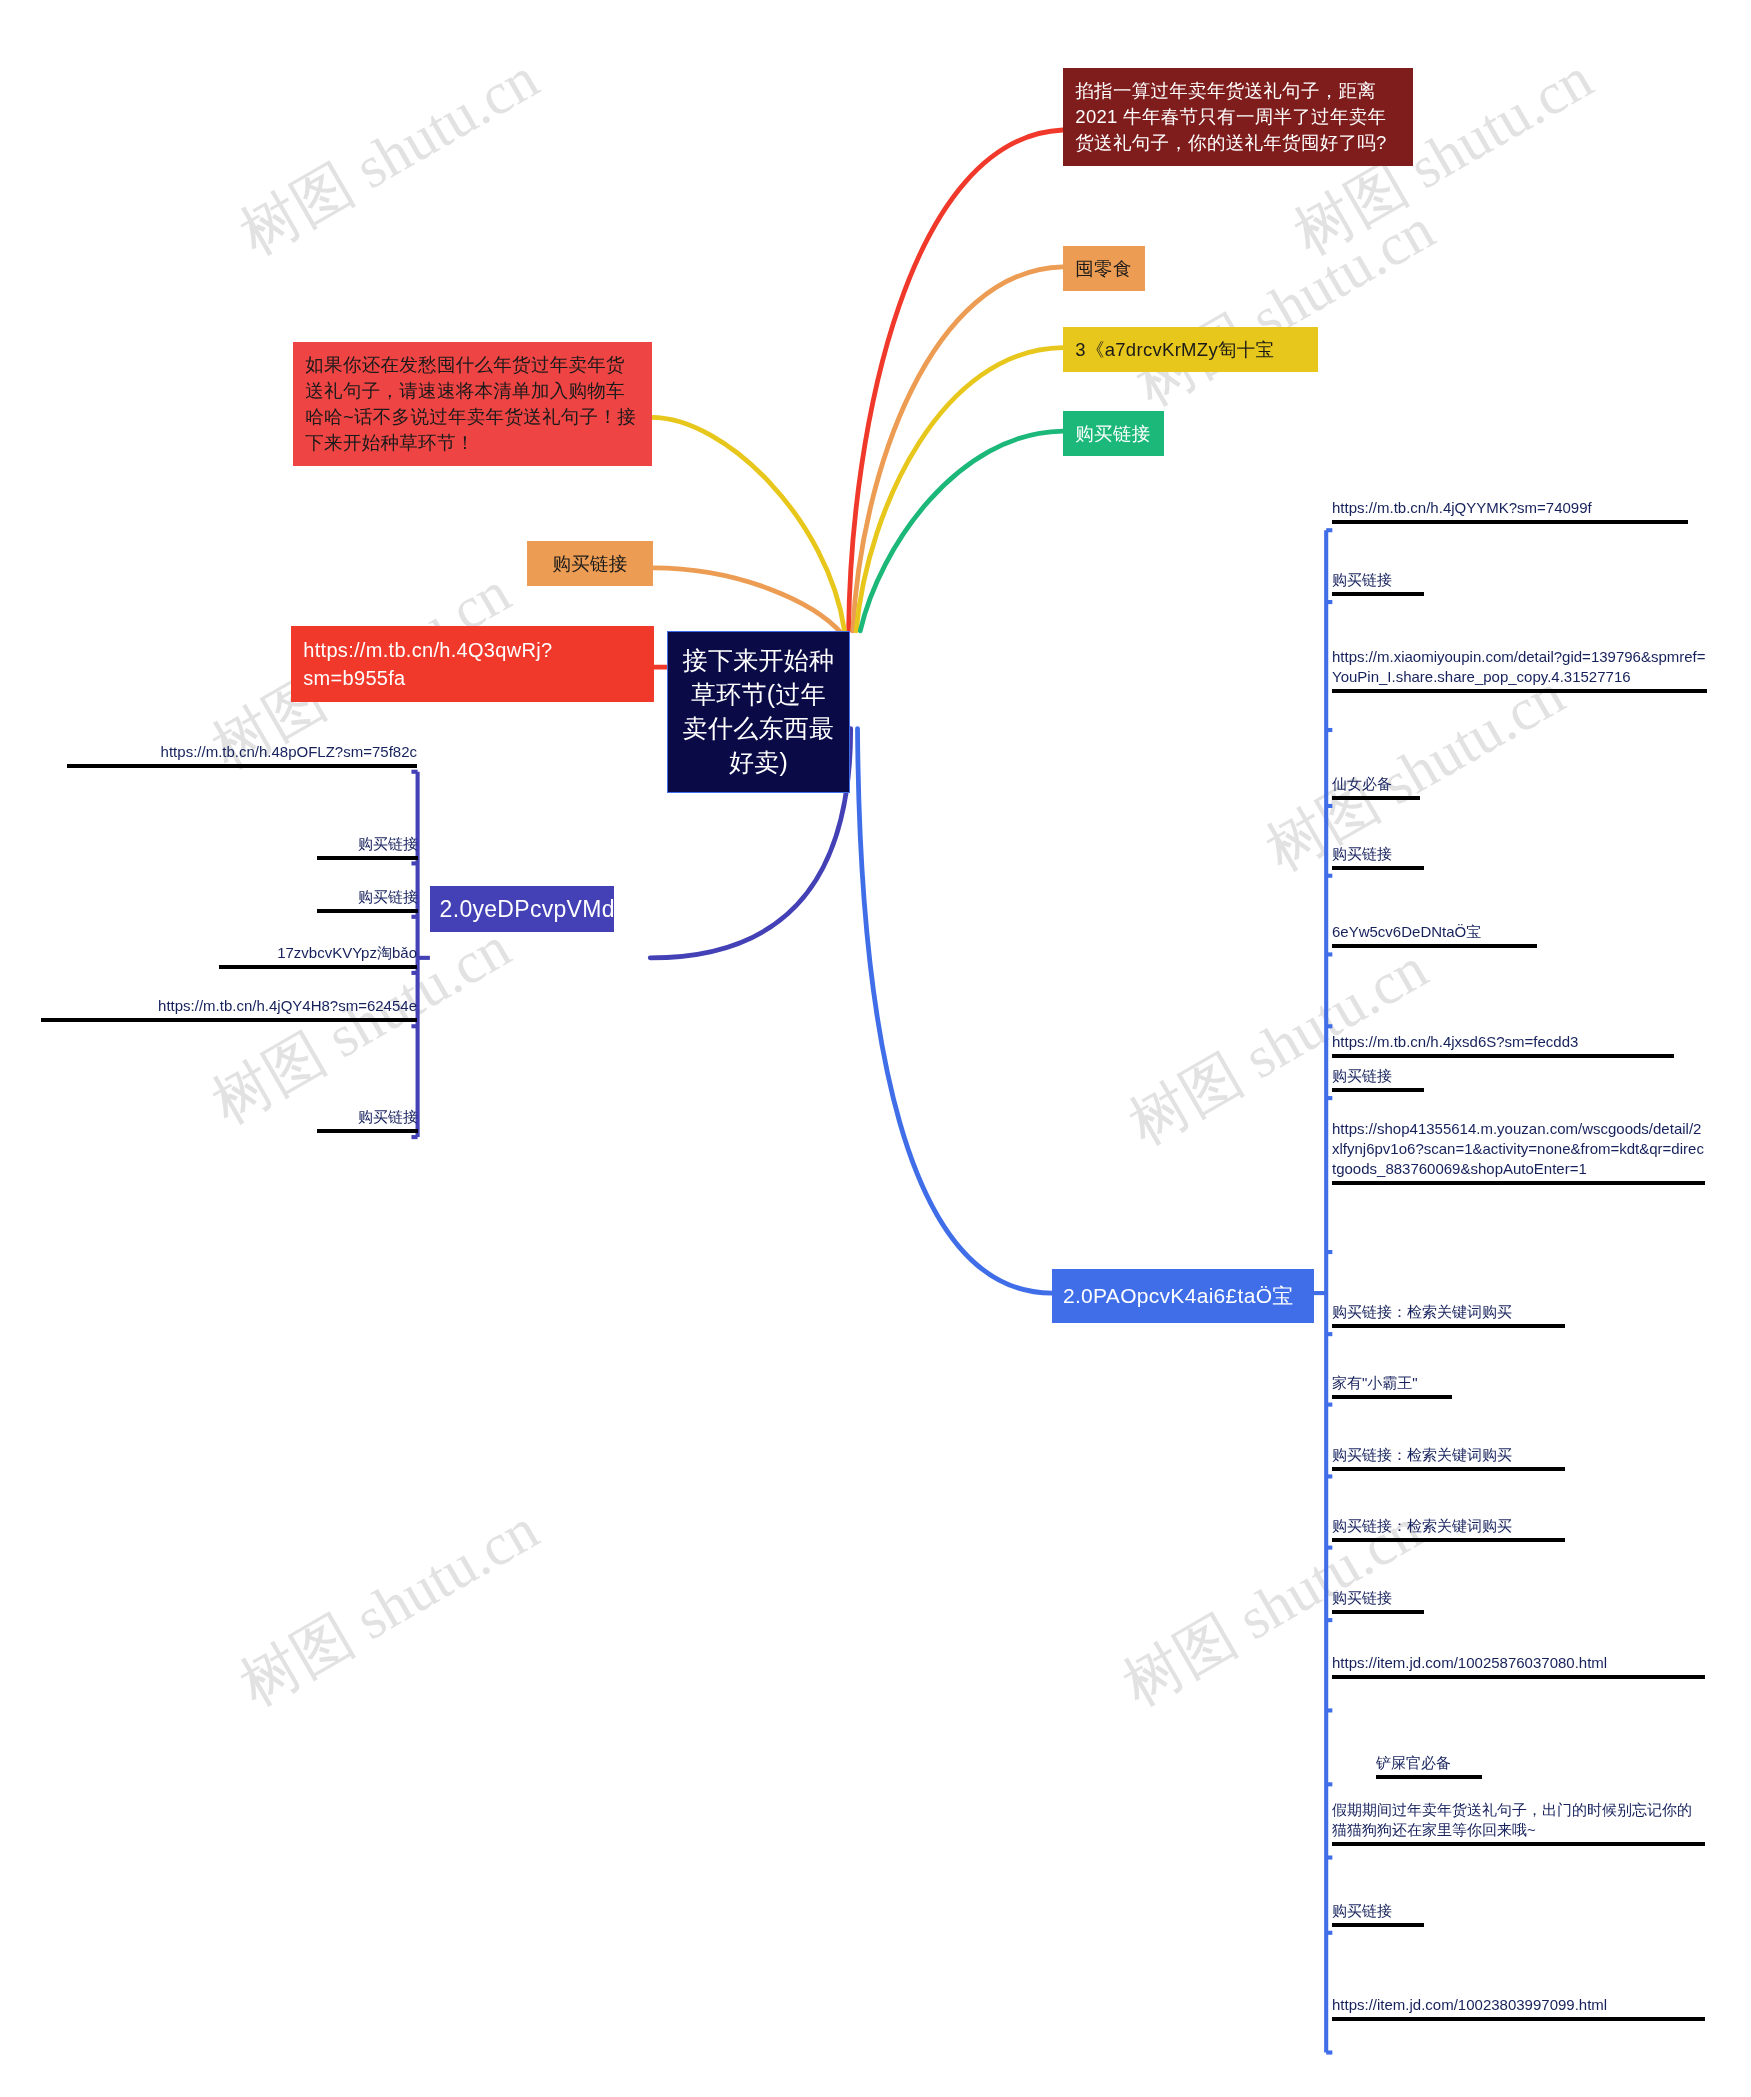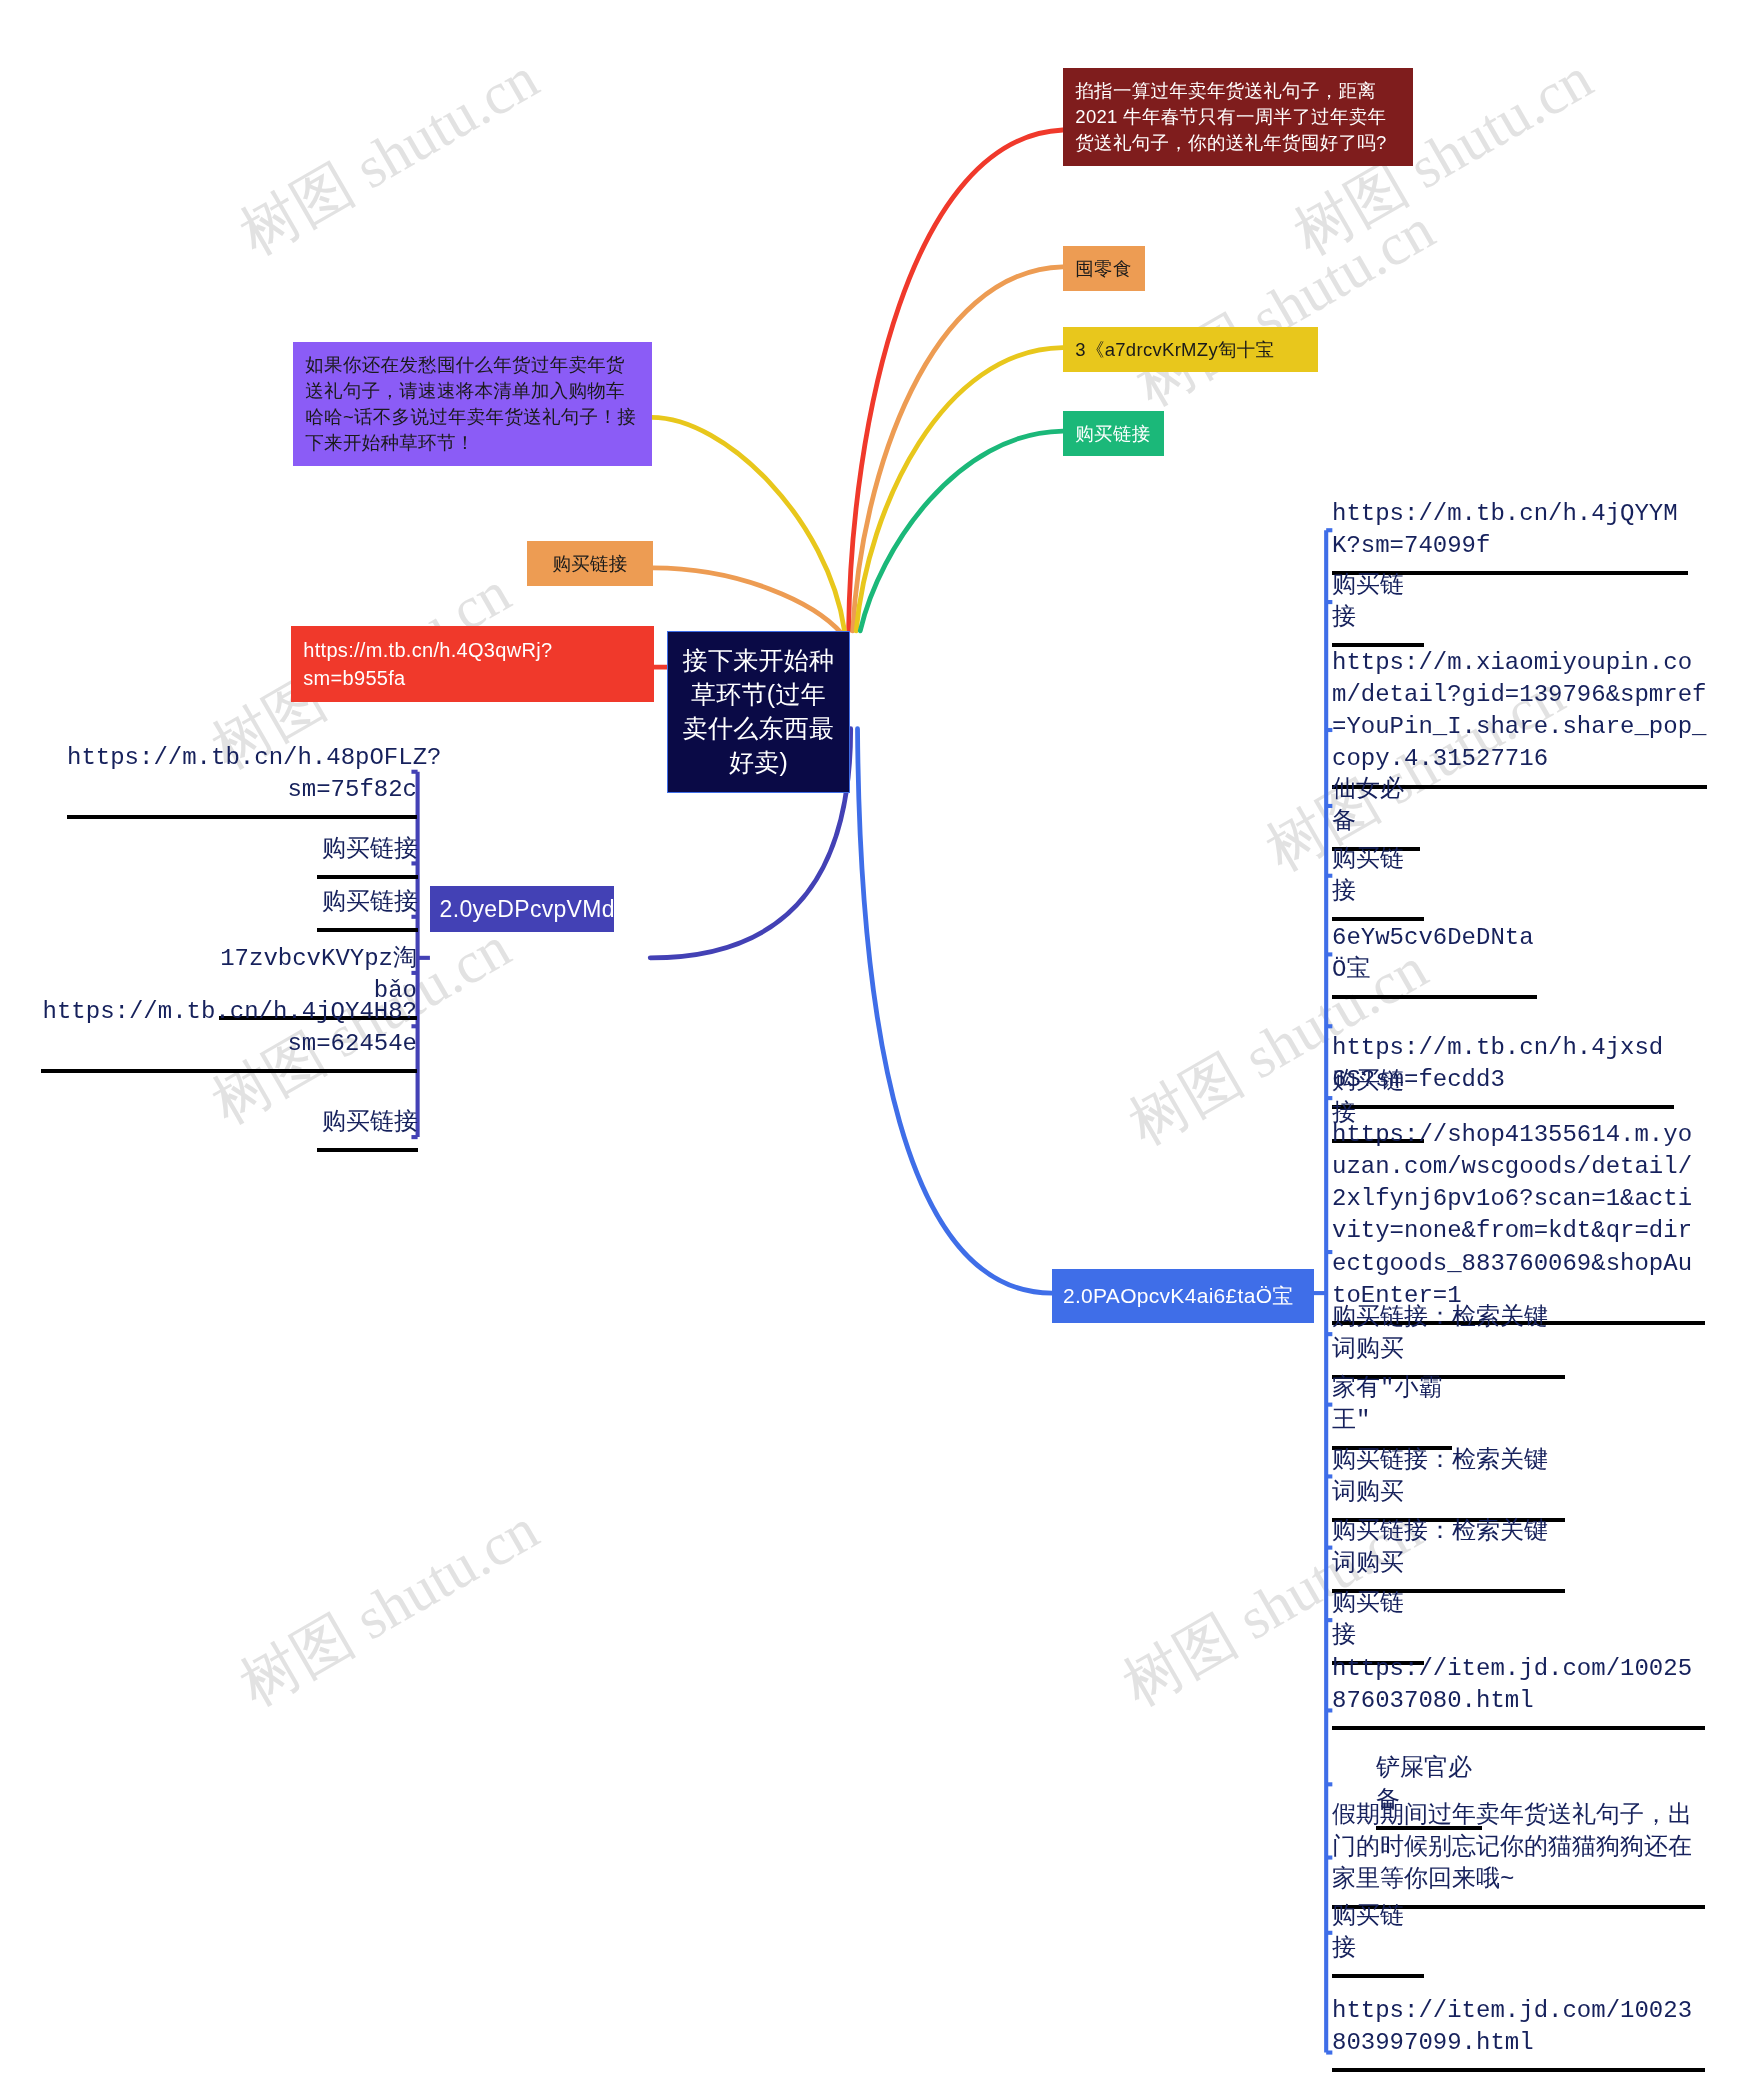--- a/index.html
+++ b/index.html
@@ -44,25 +44,24 @@
     font-size:25px;
     text-align:center;
     line-height:1.35;
     padding:12.3px 11px;
   }
 
   .plain{
     position:absolute;
     z-index:3;
     color:#16215c;
-    font-size:24px;
+    font-size:15px;
     line-height:1.34;
     box-sizing:border-box;
-    padding-bottom:13px;
-    font-family:Liberation Mono, monospace;
+    padding-bottom:6px;
   }
   .plain .ul{
     position:absolute;
     left:0;bottom:0;
     height:4.1px;
     background:#000000;
   }
   .plain .tx{display:block;position:relative;}
   .plain.r{text-align:right;}
   .plain.r .ul{left:auto;right:0;}
@@ -142,21 +141,21 @@
 <div class="node root filled" style="left:667px;top:631px;width:183px;">接下来开始种草环节(过年卖什么东西最好卖)</div>
 
 <div class="node filled" style="left:1063px;top:68px;width:350px;font-size:18.5px;background:#7f1d1d;color:#ffffff;">掐指一算过年卖年货送礼句子，距离 2021 牛年春节只有一周半了过年卖年货送礼句子，你的送礼年货囤好了吗?</div>
 
 <div class="node filled" style="left:1063px;top:246px;width:82px;font-size:18.5px;background:#ed9c53;color:#1a1a1a;">囤零食</div>
 
 <div class="node filled" style="left:1063px;top:327px;width:255px;font-size:18.5px;background:#e8c71c;color:#1a1a1a;">3《a7drcvKrMZy匋十宝</div>
 
 <div class="node filled" style="left:1063px;top:411px;width:101px;font-size:18.5px;background:#1bb879;color:#ffffff;">购买链接</div>
 
-<div class="node filled" style="left:293px;top:342px;width:359px;font-size:18.5px;background:#8b5cf6;color:#1a1a1a;">如果你还在发愁囤什么年货过年卖年货送礼句子，请速速将本清单加入购物车哈哈~话不多说过年卖年货送礼句子！接下来开始种草环节！</div>
+<div class="node filled" style="left:293px;top:342px;width:359px;font-size:18.5px;background:#ef4444;color:#1a1a1a;">如果你还在发愁囤什么年货过年卖年货送礼句子，请速速将本清单加入购物车哈哈~话不多说过年卖年货送礼句子！接下来开始种草环节！</div>
 
 <div class="node filled" style="left:527px;top:541px;width:126px;font-size:18.5px;background:#ed9c53;color:#1a1a1a;text-align:center;">购买链接</div>
 
 <div class="node filled" style="left:291px;top:626px;width:363px;font-size:20px;background:#f0392b;color:#ffffff;">https://m.tb.cn/h.4Q3qwRj?sm=b955fa</div>
 
 <div class="node filled" style="left:430px;top:886px;width:184px;font-size:23px;background:#4341b5;color:#ffffff;text-align:center;padding:6.8px 9.6px;">2.0yeDPcvpVMdr~</div>
 
 <div class="node filled" style="left:1052px;top:1269px;width:262px;font-size:21px;background:#3f6ee8;color:#ffffff;padding:12px 11px;">2.0PAOpcvK4ai6£taÖ宝</div>
 
 <div id="left-children">

